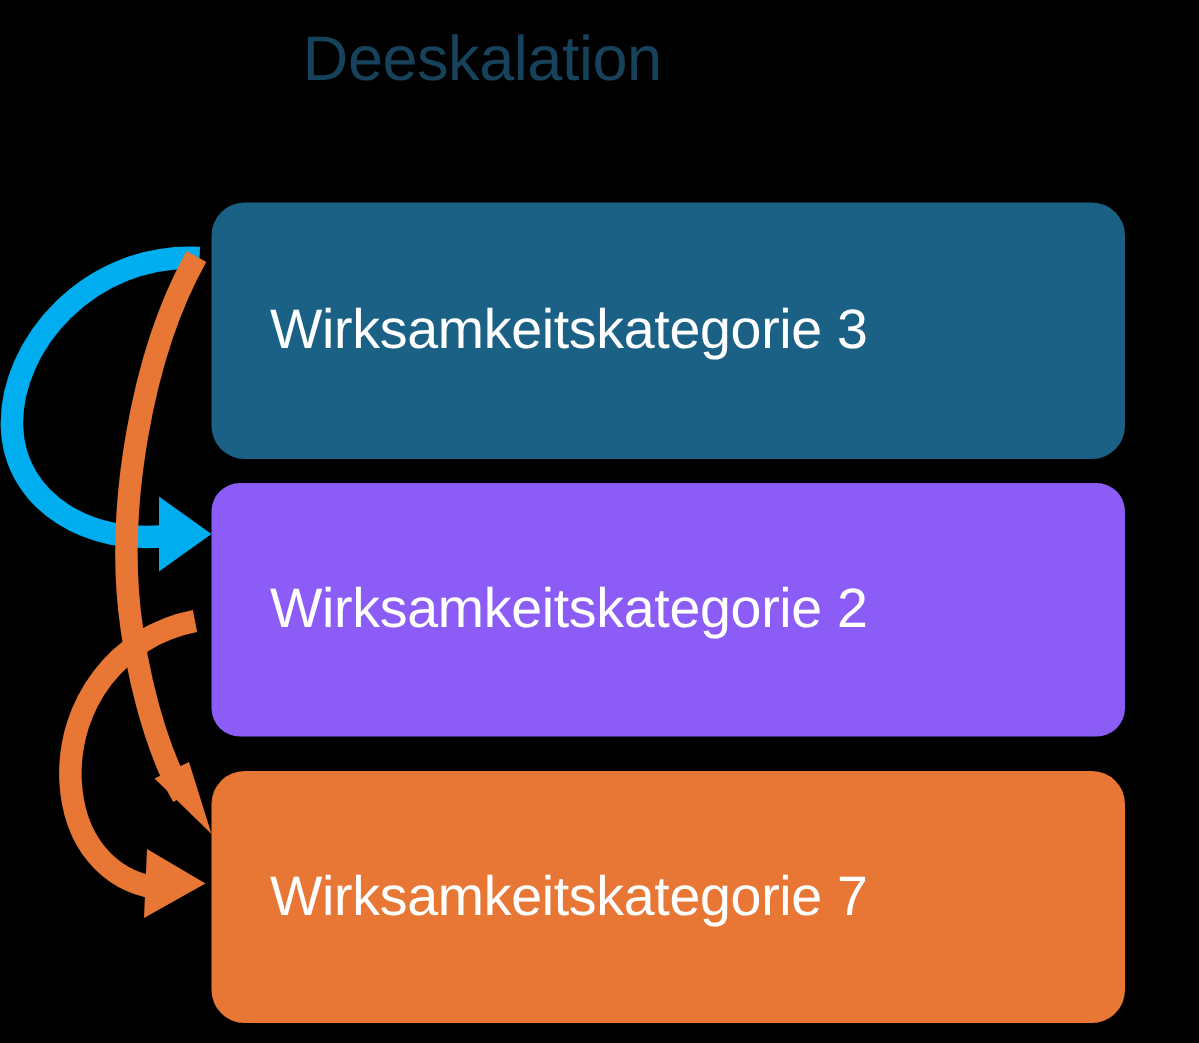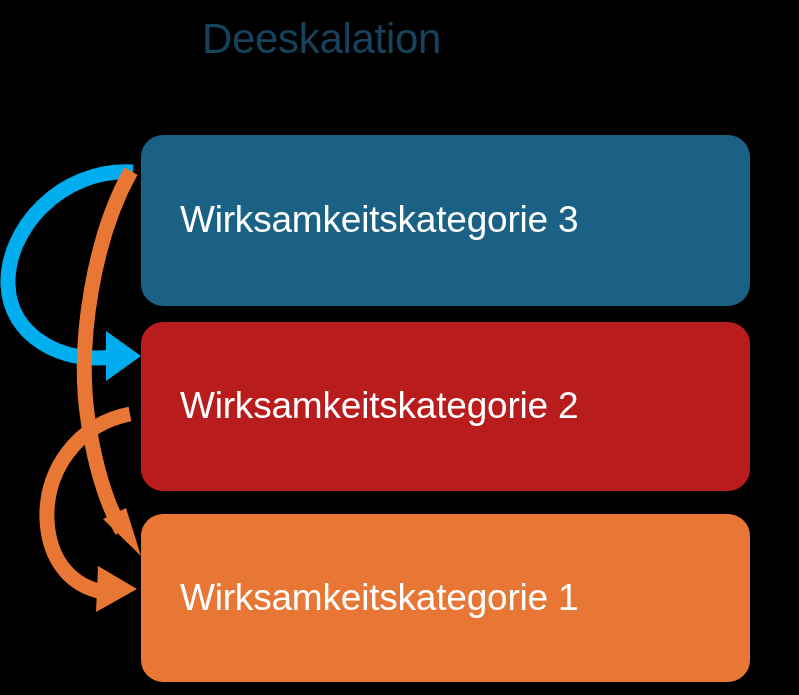--- a/index.html
+++ b/index.html
@@ -67,26 +67,26 @@
 <body>
 
 <div id="canvas" style="background: rgb(0, 0, 0);">
 
   <div id="title" style="color: rgb(23, 66, 92);">Deeskalation</div>
 
   <div class="cat-box" id="box-3" style="background: rgb(26, 97, 133);">
     <span class="cat-label" style="color: rgb(255, 255, 255);">Wirksamkeitskategorie 3</span>
   </div>
 
-  <div class="cat-box" id="box-2" style="background: #b91c1c;">
+  <div class="cat-box" id="box-2" style="background: #8b5cf6; border-radius: 19px;">
     <span class="cat-label" style="color: rgb(255, 255, 255);">Wirksamkeitskategorie 2</span>
   </div>
 
   <div class="cat-box" id="box-1" style="background: rgb(232, 119, 53);">
-    <span class="cat-label" style="color: rgb(255, 255, 255);">Wirksamkeitskategorie 1</span>
+    <span class="cat-label" style="color: rgb(255, 255, 255);">Wirksamkeitskategorie 7</span>
   </div>
 
   <svg id="arrow-layer" viewBox="0 0 799 695" width="799" height="695">
 
     <path id="path-arrow-3-to-2" d="M 133 172
              C 60 168, 6 230, 8 285
              C 10 336, 62 364, 112 357" fill="none" stroke="#00AEEF" stroke-width="15" stroke-linecap="butt"></path>
     <polygon id="head-arrow-3-to-2" points="106,331 141,356 106,381" fill="#00AEEF"></polygon>
 
     <path id="path-arrow-3-to-1" d="M 131 171

